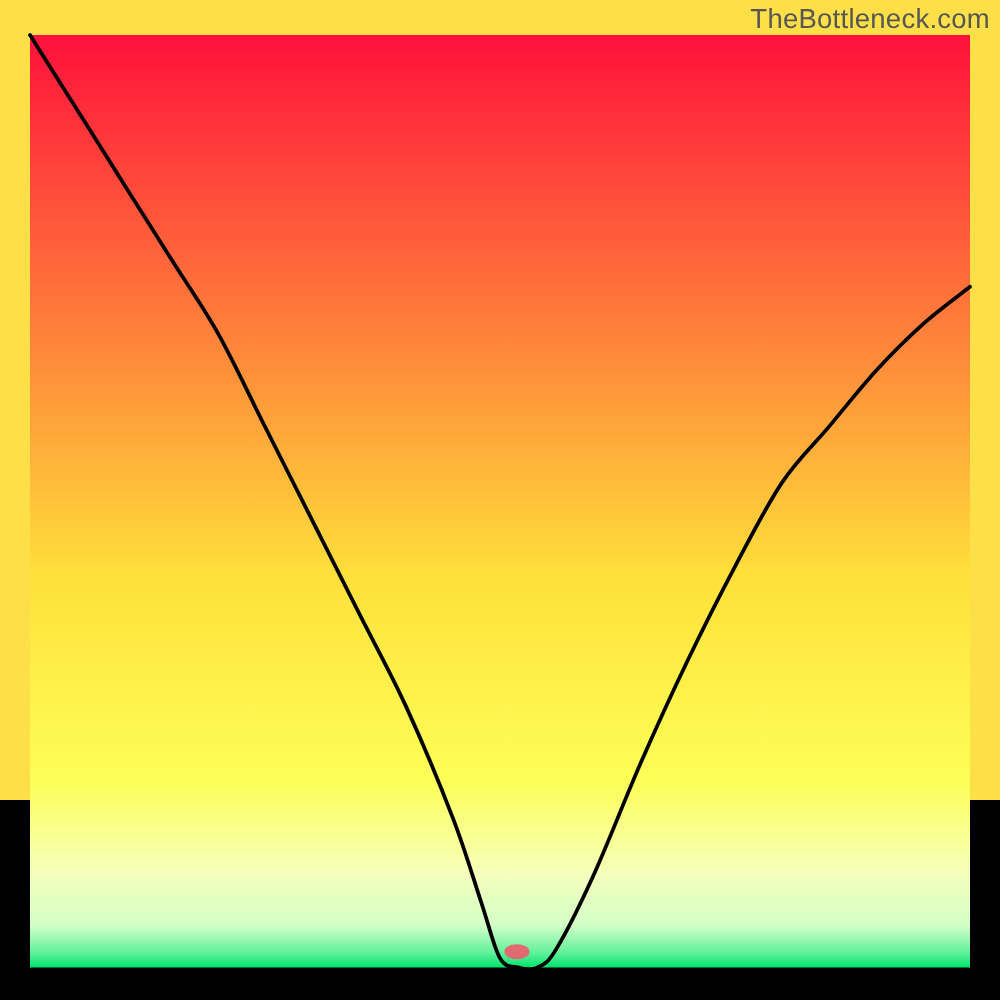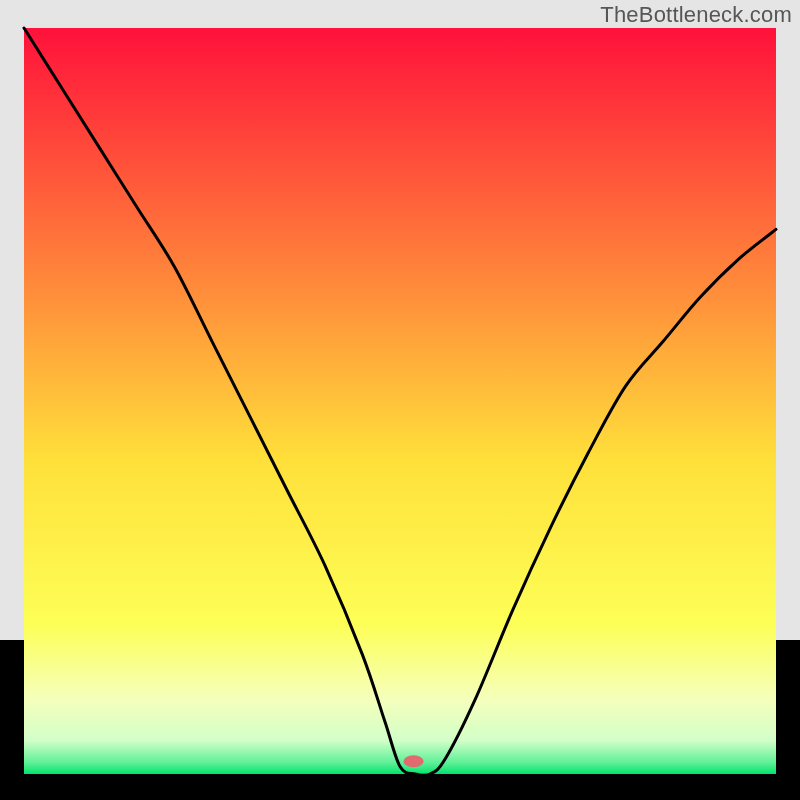--- a/index.html
+++ b/index.html
@@ -7,21 +7,21 @@
     padding: 0;
     width: 800px;
     height: 800px;
     background: #000;
     overflow: hidden;
   }
   .frame {
     position: relative;
     width: 800px;
     height: 640px;
-    background: #e5e5e5;
+    background: #fde047;
   }
   .watermark {
     position: absolute;
     top: 2px;
     right: 8px;
     font-family: Arial, Helvetica, sans-serif;
     font-size: 22px;
     color: #565656;
     letter-spacing: 0.2px;
     z-index: 5;

